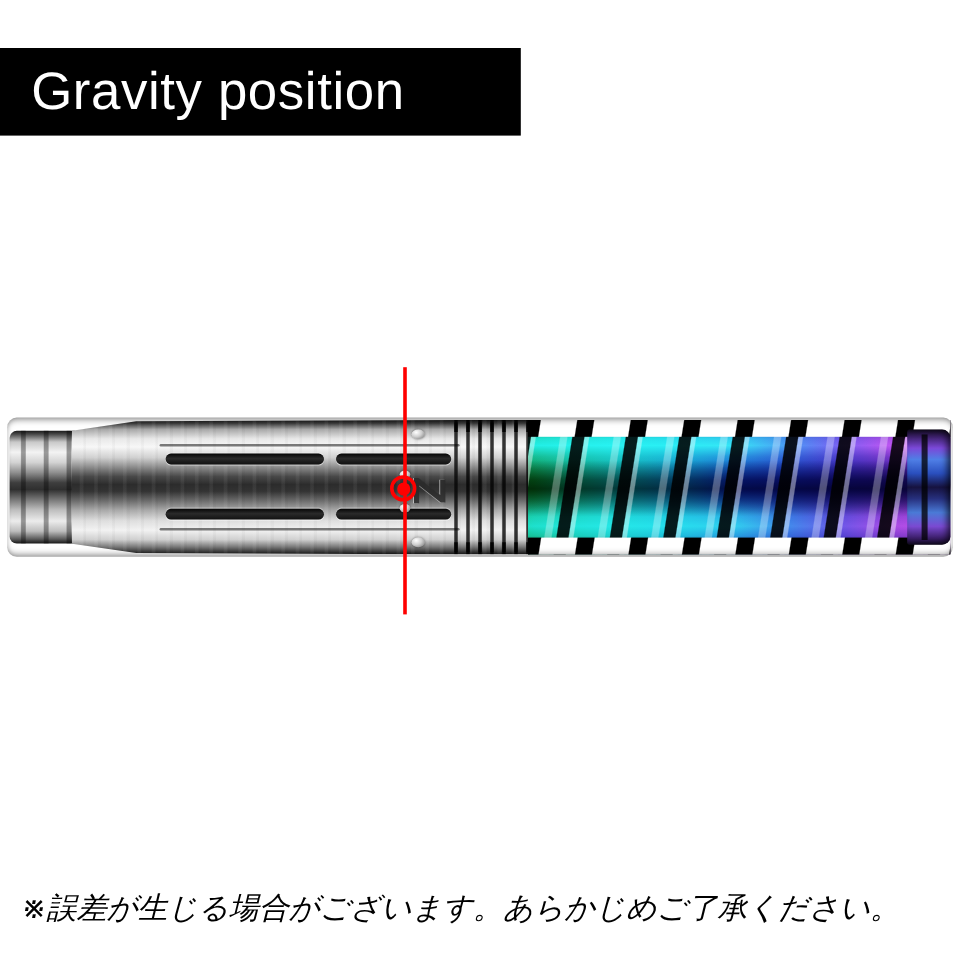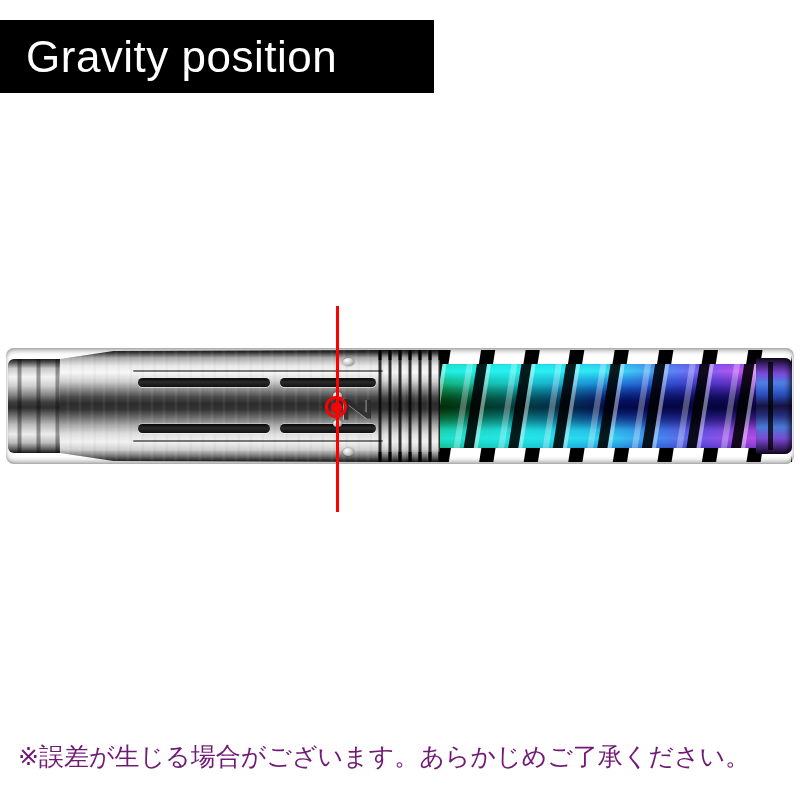--- a/index.html
+++ b/index.html
@@ -7,21 +7,21 @@
     width:800px;height:800px;
     background:#ffffff;
     font-family:"Liberation Sans","DejaVu Sans",sans-serif;
     overflow:hidden;
     position:relative;
   }
   #stage{position:absolute;left:0;top:0;width:800px;height:800px;background:#fff;}
 
   
   .title-banner{
-    position:absolute;left:0;top:20px;width:434px;height:73px;
+    position:absolute;left:0;top:40px;width:434px;height:73px;
     background:#000000;
     display:flex;align-items:center;
   }
   .title-text{
     color:#ffffff;
     font-family:"Liberation Sans","DejaVu Sans",sans-serif;
     font-size:44px;
     font-weight:400;
     letter-spacing:0.5px;
     padding-left:26px;
@@ -257,23 +257,24 @@
   .grav-dot{
     position:absolute;left:331px;top:402px;width:11px;height:11px;
     background:#ff0000;border-radius:50%;
   }
 
   
   .footnote{
     position:absolute;left:18px;top:740px;
     font-family:"DejaVu Sans","Liberation Sans",sans-serif;
     font-size:25px;
-    color:#701a75;
+    color:#000000;
     letter-spacing:0px;
     white-space:nowrap;
+    font-style:italic;
   }
 </style>
 </head>
 <body>
 
 <div id="stage">
 
   <div class="title-banner">
     <span class="title-text">Gravity position</span>
   </div>

